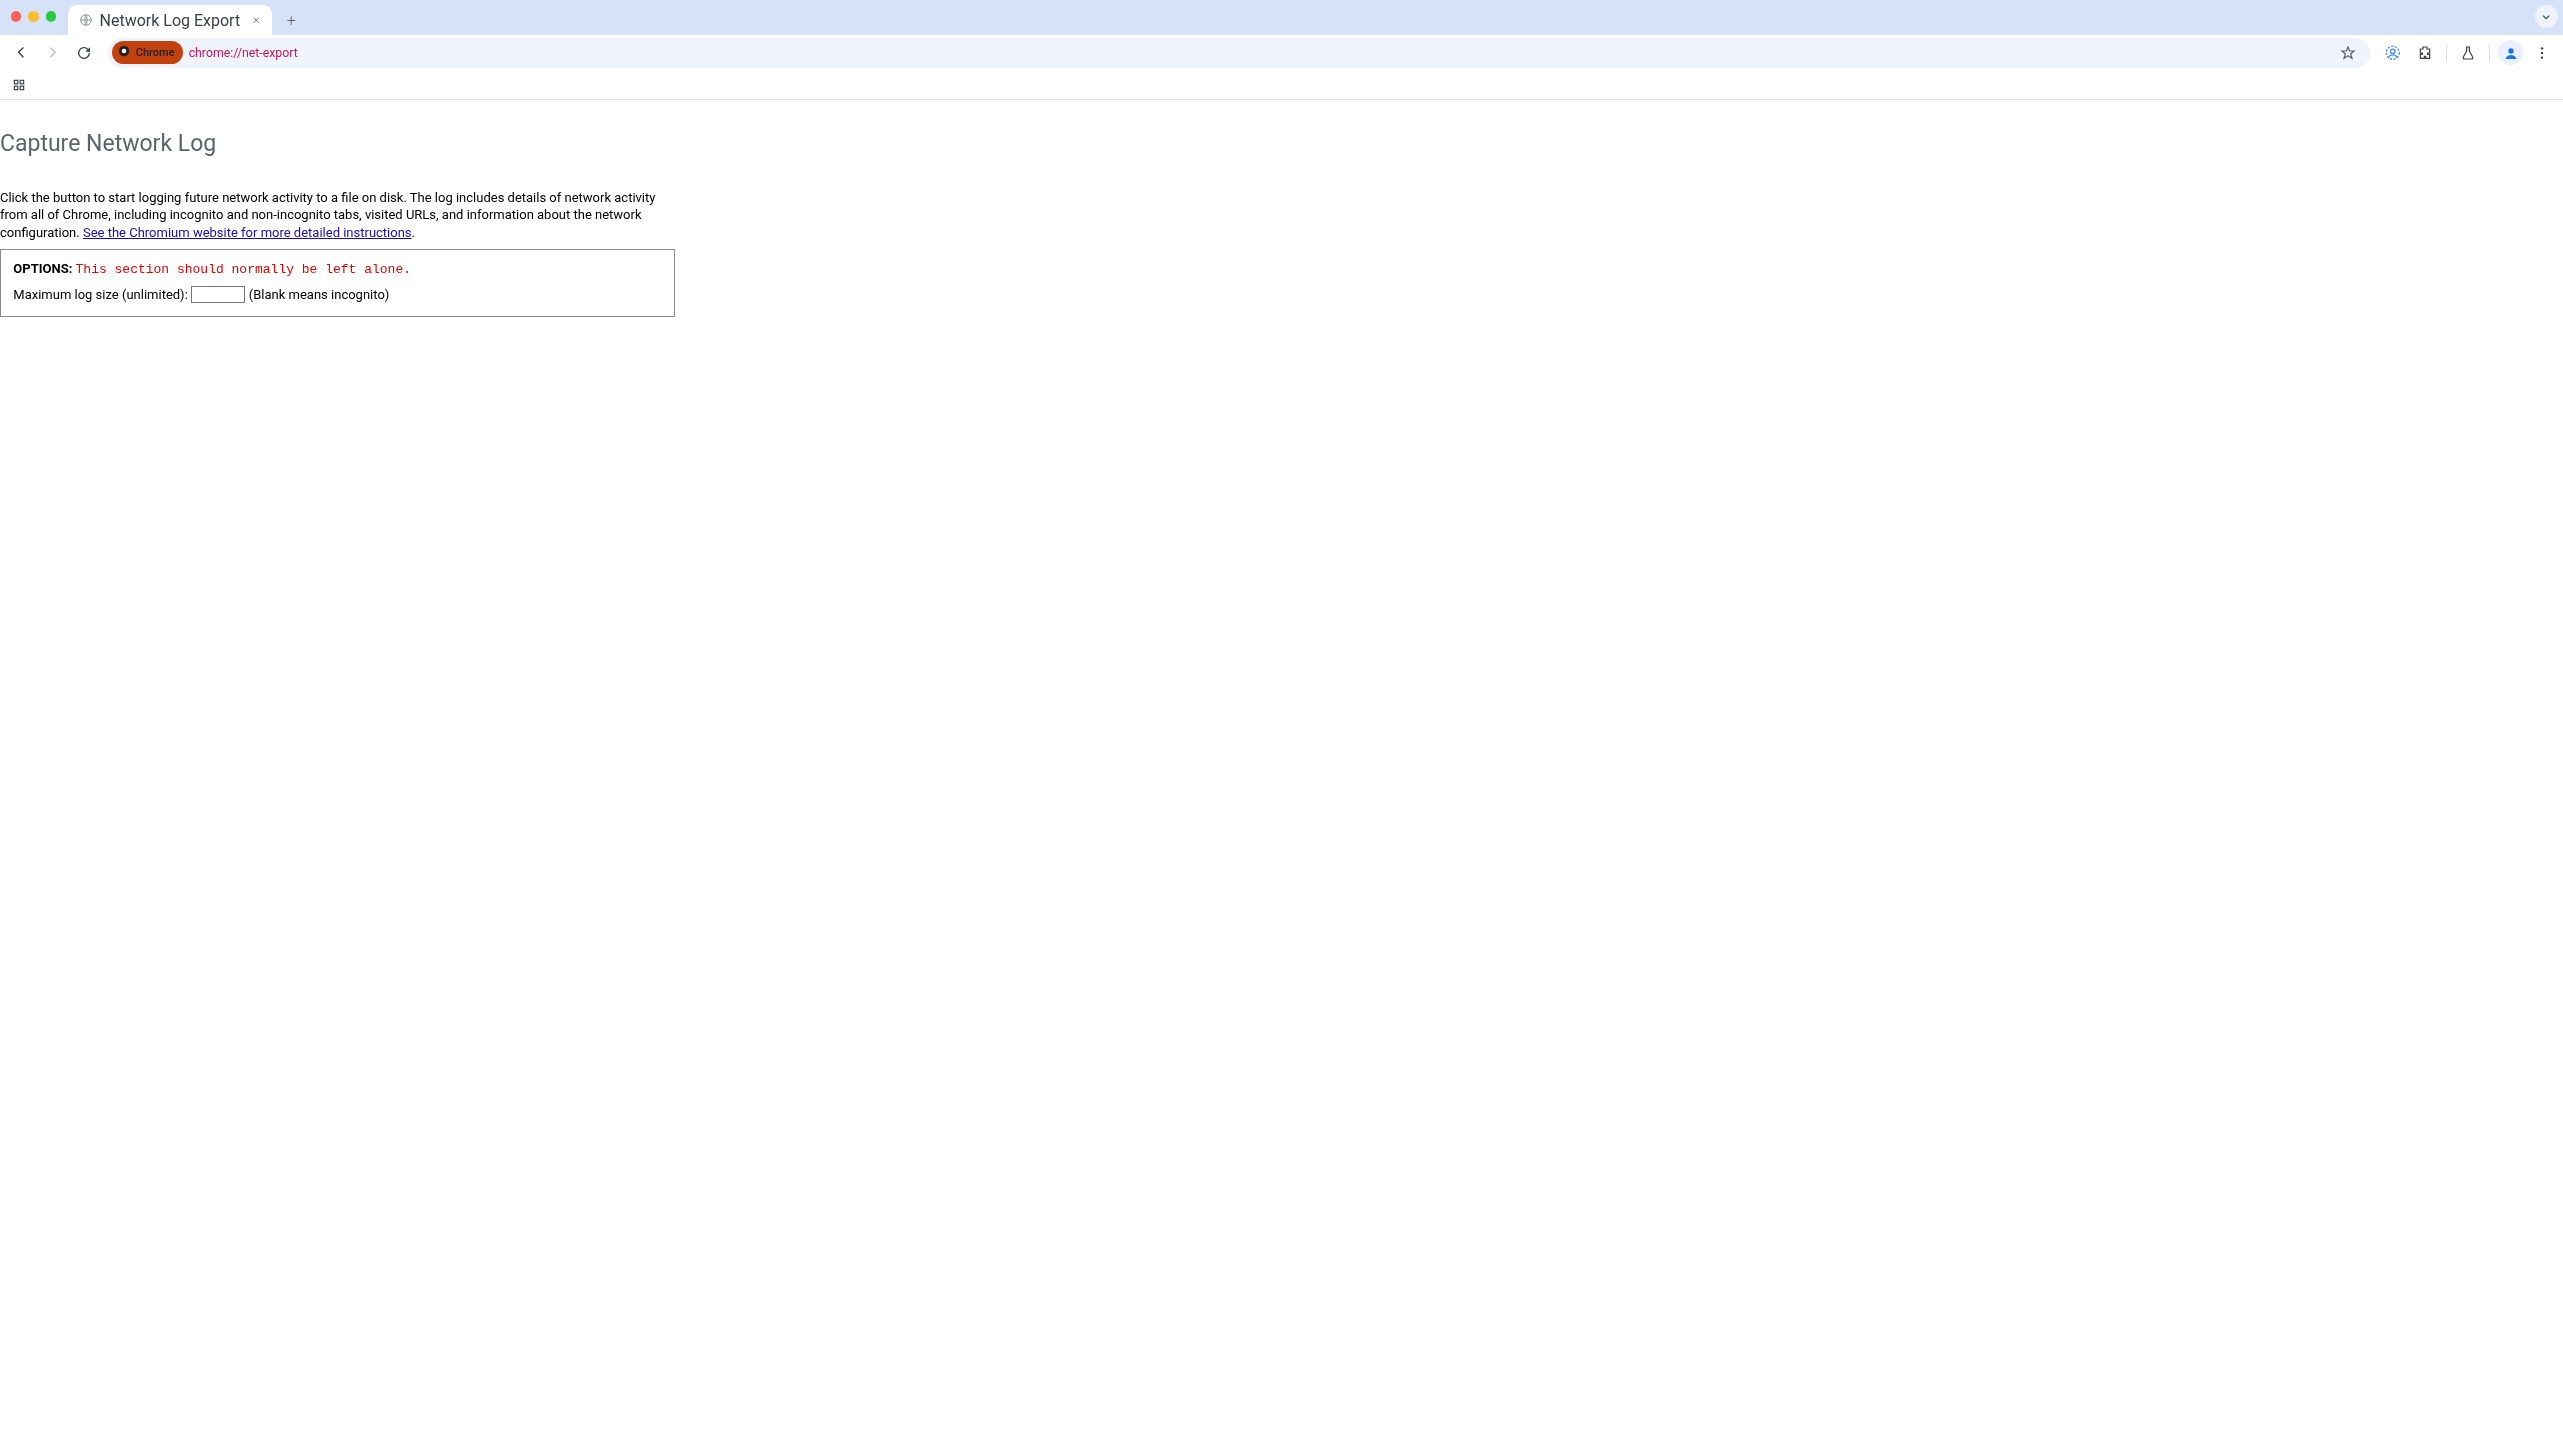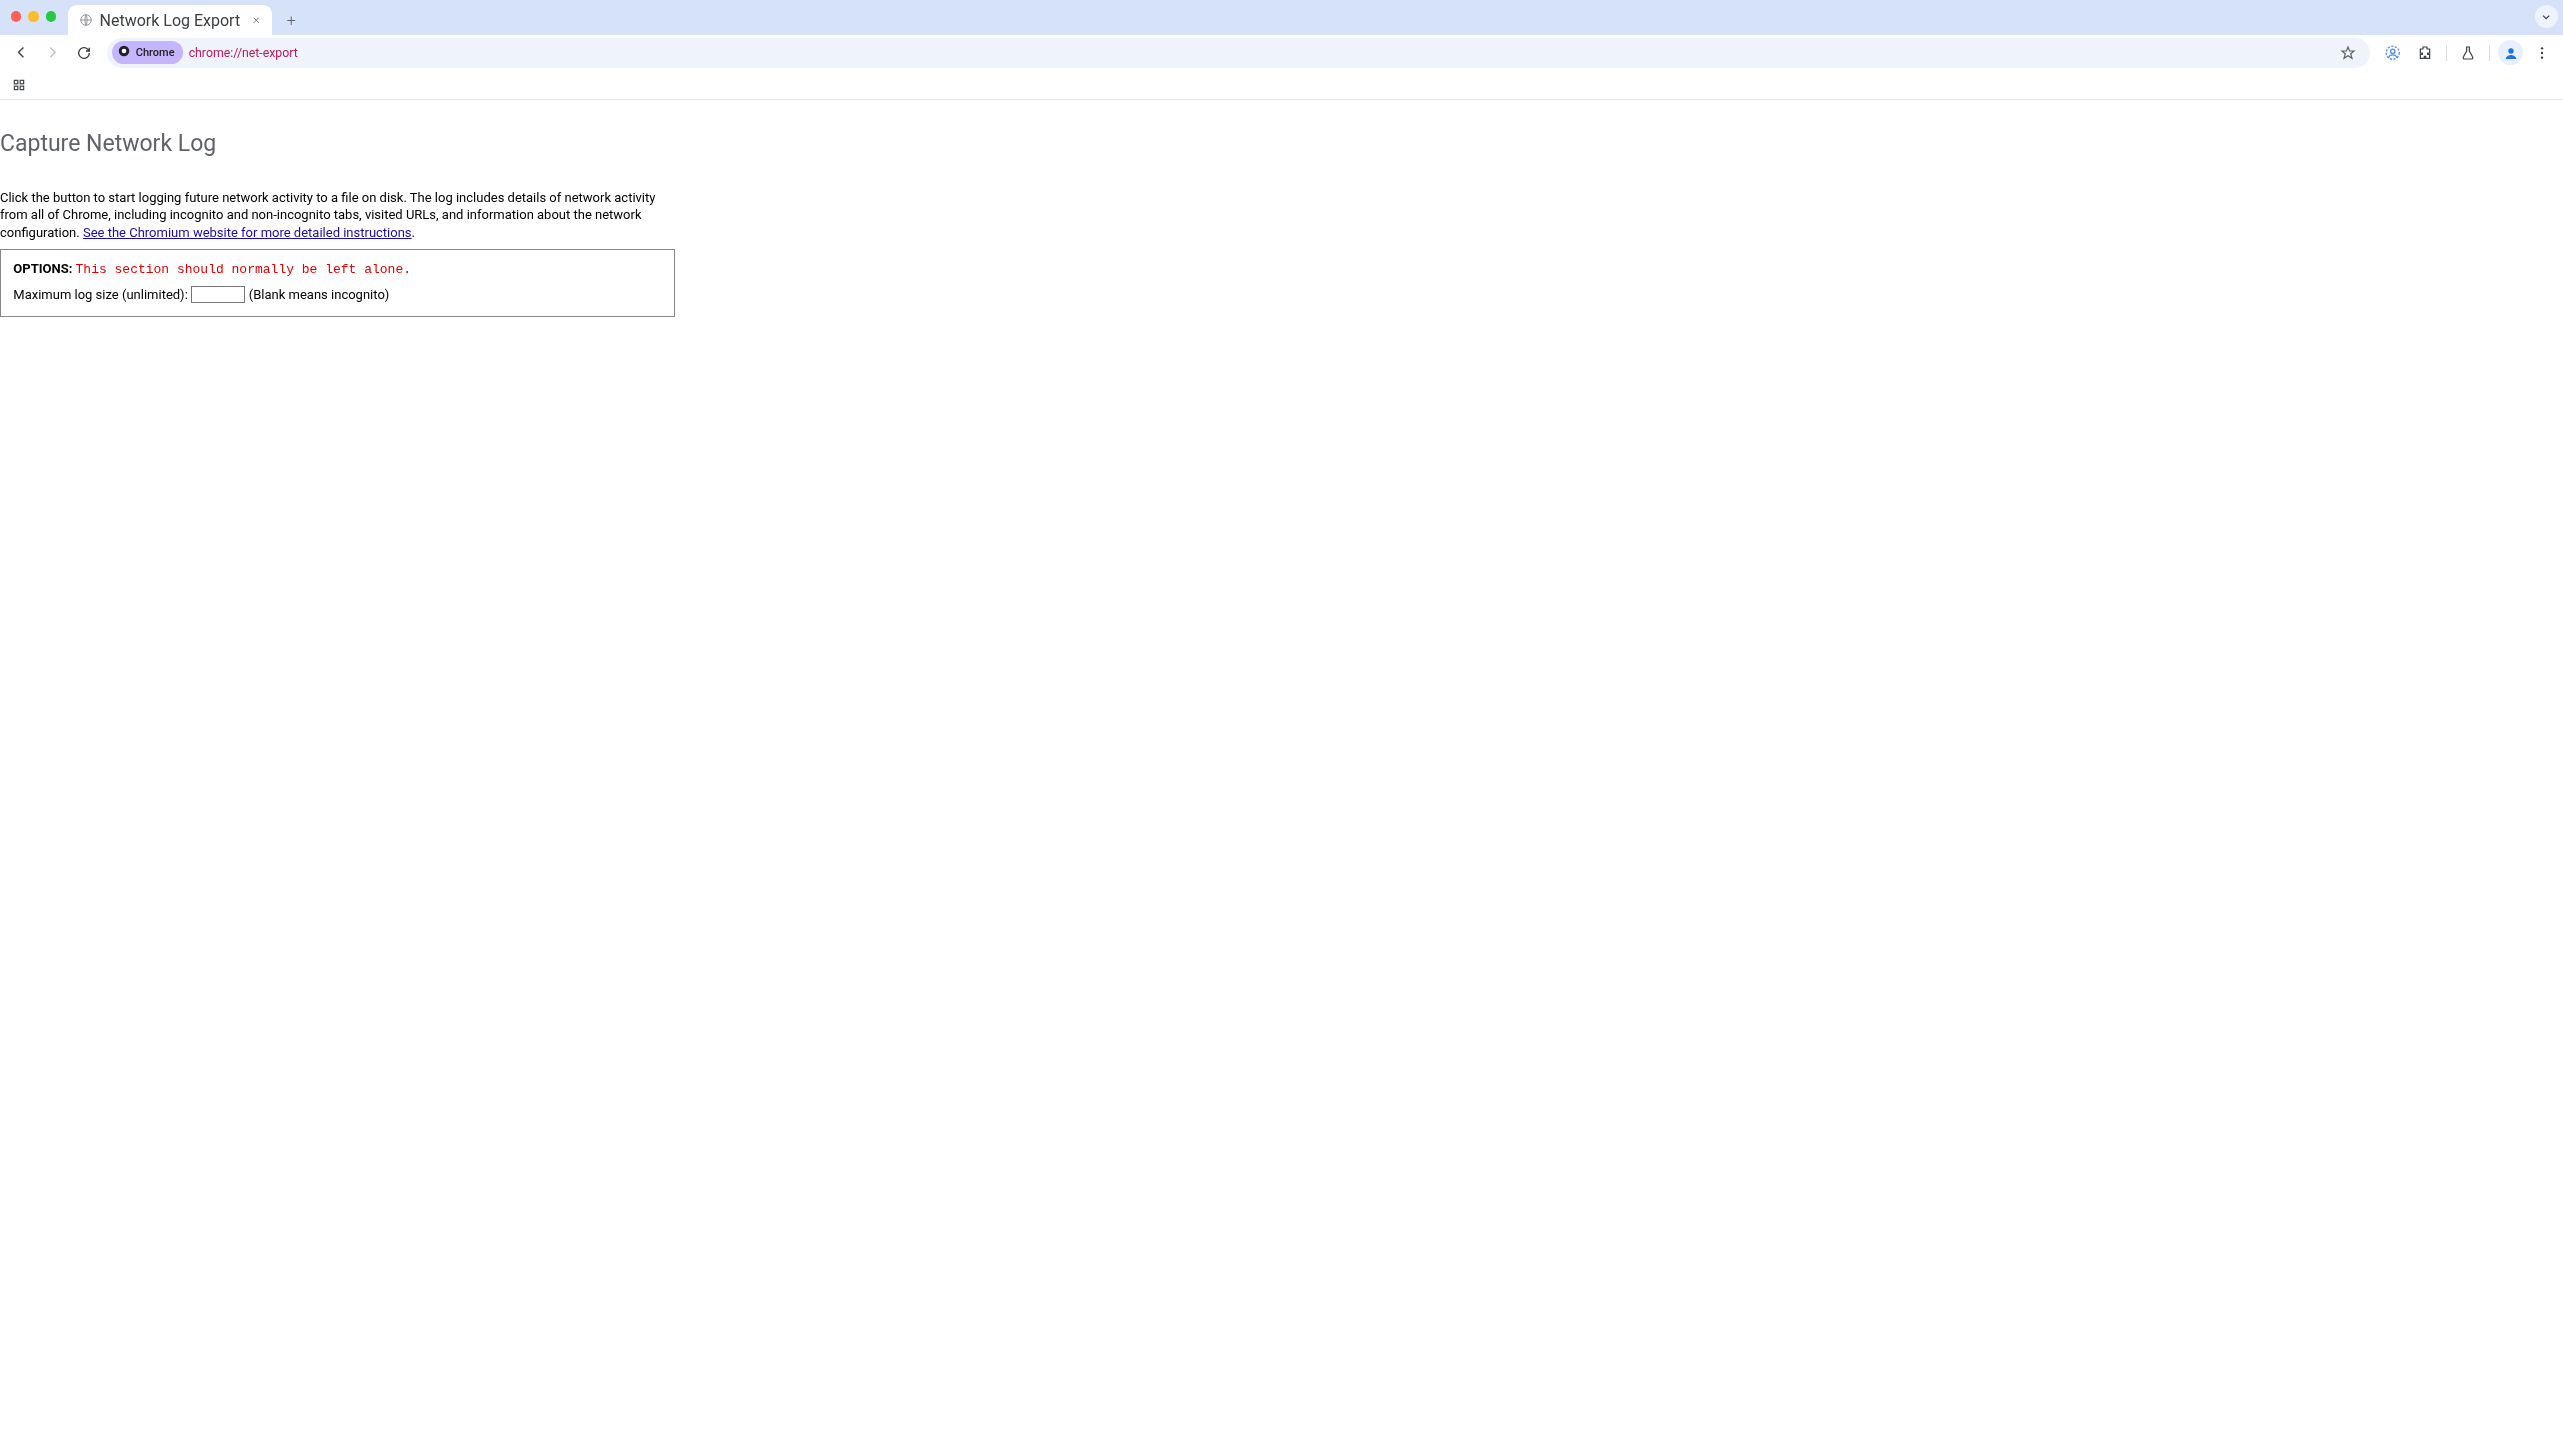--- a/index.html
+++ b/index.html
@@ -17,21 +17,21 @@
     .tab-favicon { width: 14px; height: 14px; display:flex; align-items:center; justify-content:center; color:#5f6368;}
     .tab-title { font-size: 16px; color: #3c4043; flex: 1; white-space: nowrap; overflow: hidden; text-overflow: ellipsis; }
     .tab-close { width: 14px; height: 14px; display:flex; align-items:center; justify-content:center; font-size: 12.3px; color: #5f6368; cursor:pointer; border-radius:50%;}
     .new-tab-btn { width: 24.6px; height: 24.6px; margin-left: 7px; margin-bottom:2.6px; display: flex; align-items: center; justify-content: center; color: #5f6368; border-radius: 50%; cursor:pointer; font-size: 16px; font-weight:300;}
     .tab-strip-right { position:absolute; right:5.3px; top:5.3px; width:23px; height:23px; background:#eef3fc; border-radius:50%; display:flex; align-items:center; justify-content:center; cursor:pointer;}
     
     .toolbar { height: 35px; background: #fff; display: flex; align-items: center; padding: 0 7px; gap: 3.5px; border-bottom: 0px solid transparent;}
     .toolbar-btn { width: 28px; height: 28px; display: flex; align-items: center; justify-content: center; color: #5f6368; border-radius: 50%; cursor:pointer;}
     .toolbar-btn.disabled { color: #bfc2c6; }
     .omnibox { flex: 1; height: 30px; background: #eef3fc; border-radius: 15px; display: flex; align-items: center; padding: 0 8.8px 0 5.3px; margin: 0 5.3px; gap: 5.3px; }
-    .omnibox-chip { background: #c4b5fd; border-radius: 12.3px; height: 23px; display: flex; align-items: center; padding: 0 8.8px 0 5.3px; gap: 4.4px; font-size: 11px; color: #202124; font-weight:500;}
+    .omnibox-chip { background: #c2410c; border-radius: 12.3px; height: 23px; display: flex; align-items: center; padding: 0 8.8px 0 5.3px; gap: 4.4px; font-size: 11px; color: #202124; font-weight:500;}
     .omnibox-chip svg { width:14px; height:14px; }
     .omnibox-url { font-size: 12.3px; color: #be185d; }
     .omnibox-spacer { flex: 1; }
     .toolbar-divider { width:0.9px; height:16px; background:#dadce0; margin:0 3.5px;}
     .profile-btn { width:24.6px; height:24.6px; border-radius:50%; background:#e8f0fe; display:flex; align-items:center; justify-content:center;}
     
     .bookmarks-bar { height: 30px; background: #fff; display: flex; align-items: center; padding: 0 7px; border-bottom: 0.9px solid #e3e3e3; }
     .bookmarks-btn { width: 24.6px; height: 24.6px; display:flex; align-items:center; justify-content:center; color:#5f6368; cursor:pointer;}
     
     

